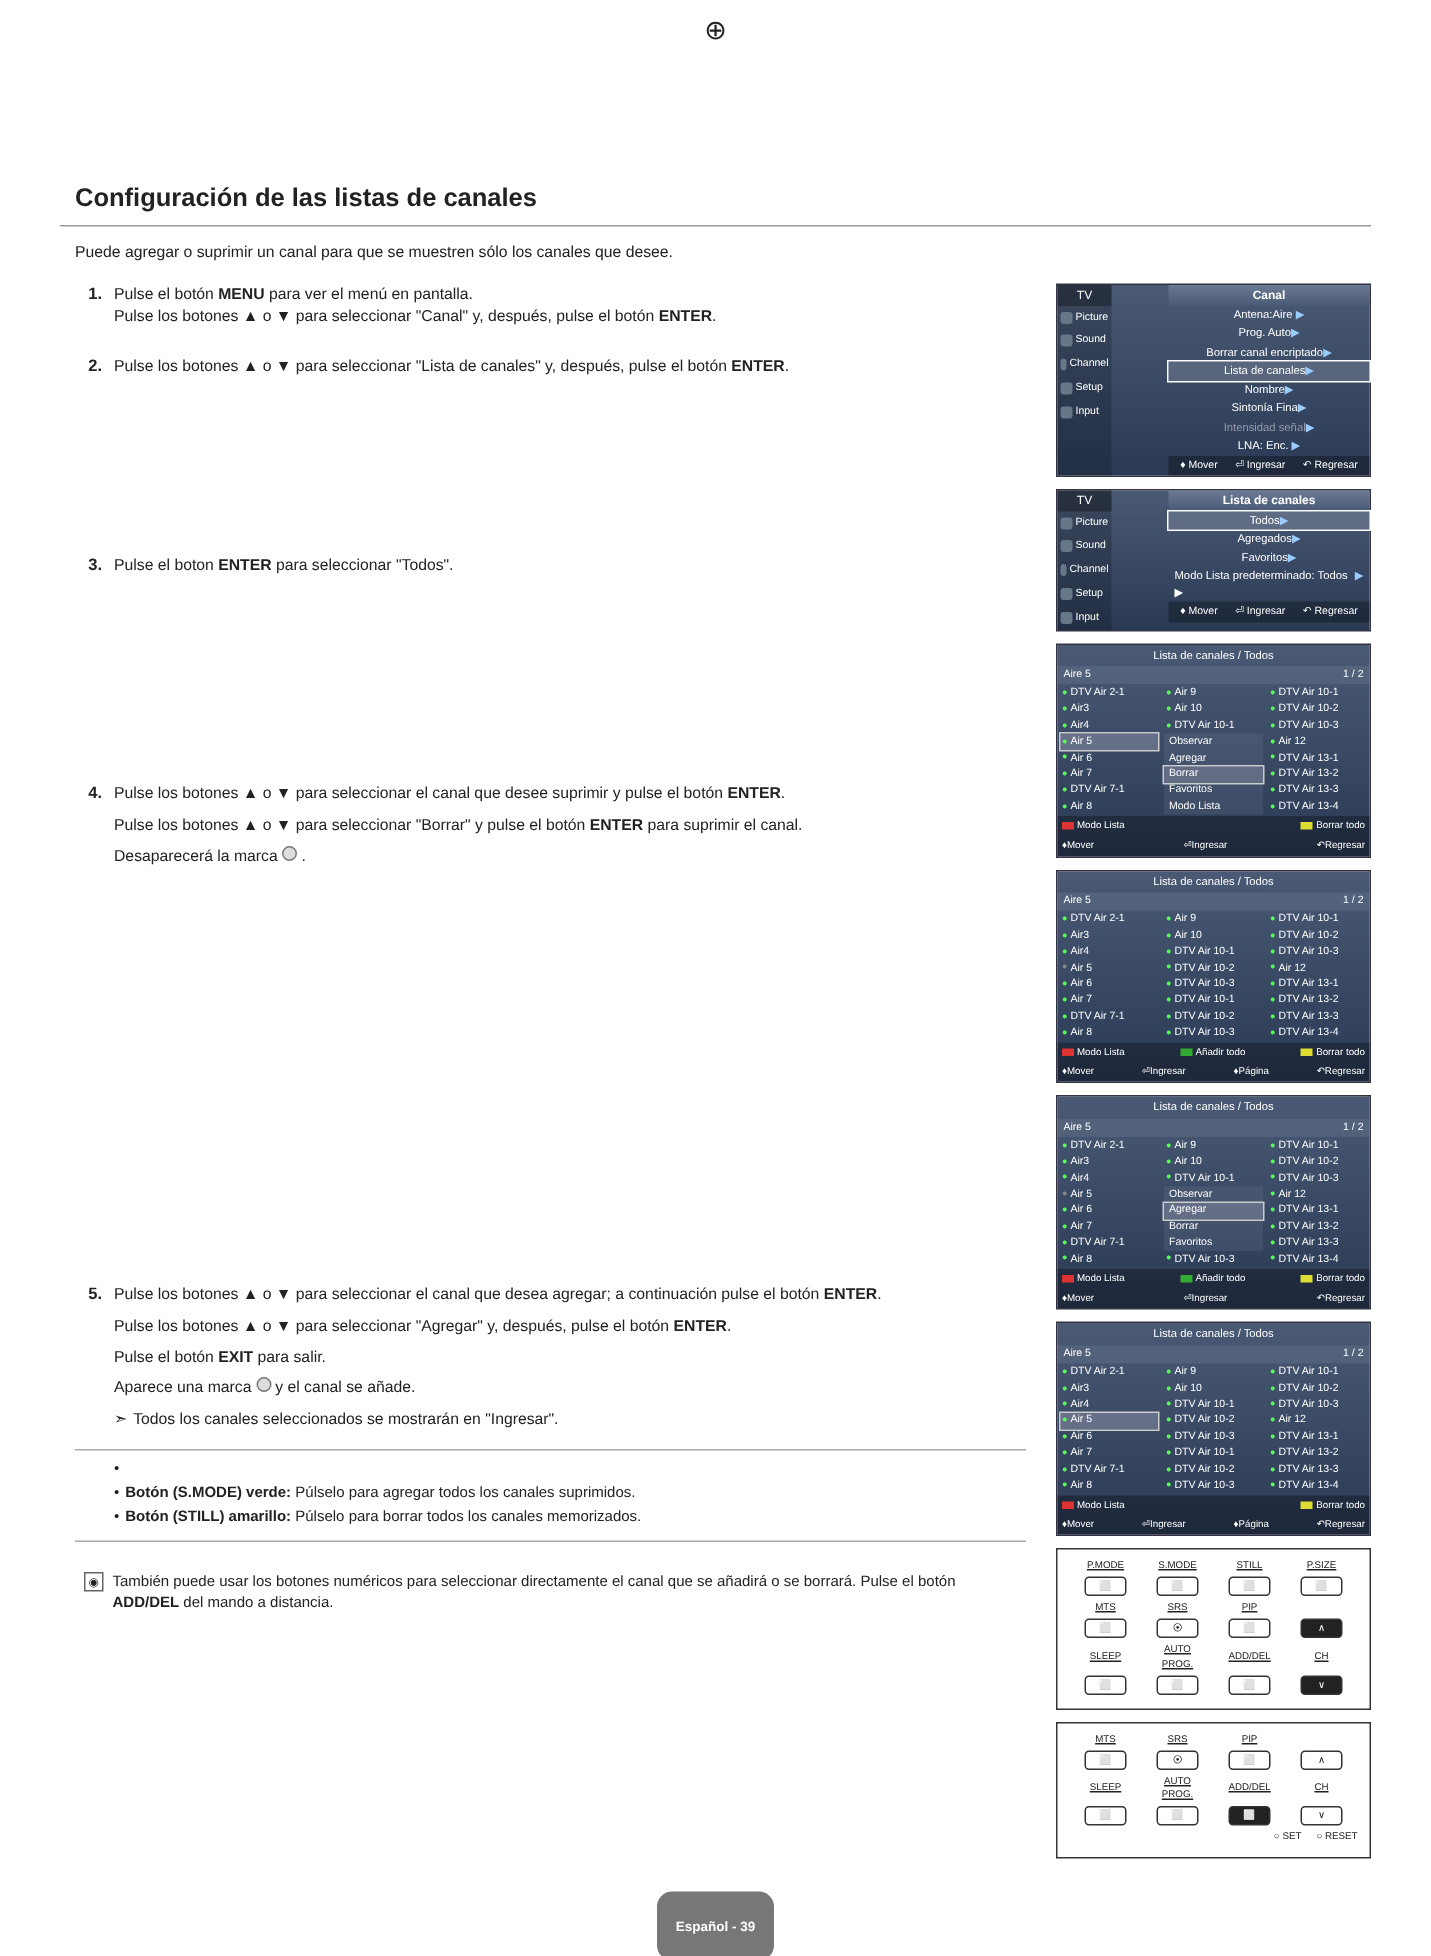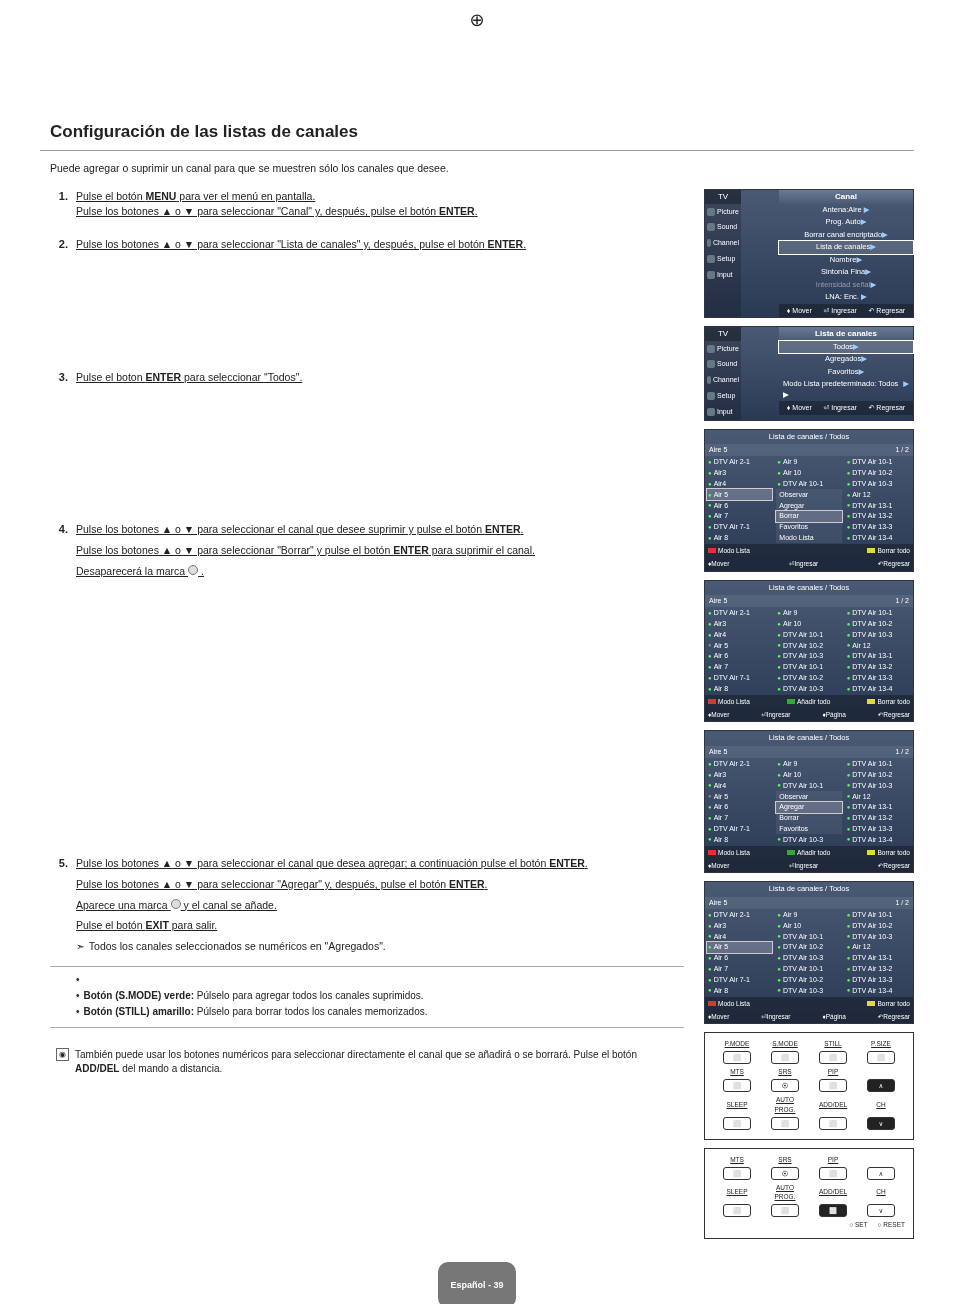--- a/index.html
+++ b/index.html
@@ -8,21 +8,21 @@
   .cm-top { top: 8px; left: 50%; transform: translateX(-50%); font-size: 18px; }
   .page-title { font-size: 17px; font-weight: bold; margin: 100px 0 6px 10px; }
   .title-rule { border-bottom: 1px solid #999; margin-bottom: 10px; }
   .intro { margin: 0 0 14px 10px; font-size: 10.5px; }
   .content { display: flex; gap: 20px; }
   .left-col { flex: 1; padding-left: 10px; }
   .right-col { width: 210px; }
   .step { display: flex; gap: 8px; margin-bottom: 12px; }
   .step-num { font-weight: bold; min-width: 18px; text-align: right; }
   .step-body { flex: 1; font-size: 10.5px; }
-  .step-body p { margin-bottom: 6px; text-decoration: underline; }
+  .step-body p { margin-bottom: 6px; }
   b { font-weight: bold; }
   .spaced { height: 100px; }
   .spaced2 { height: 260px; }
   .note-row { display:flex; gap:4px; margin-top:2px;}
   .button-notes { border: 1px solid #aaa; border-left: none; border-right: none; padding: 6px 0 6px 26px; font-size: 10px; margin: 8px 0 20px 0; }
   .button-notes .bn { display:flex; gap:4px; margin-bottom:2px; }
   .foot-note { display:flex; gap:6px; align-items:flex-start; font-size:10px; margin-left:6px; margin-top:10px; margin-bottom:30px; padding-right:30px;}
   .icon-box { border:1px solid #666; padding:0 2px; font-size:8px; }
   .menu-box { background: linear-gradient(#4a5a75,#2a3a55); border:1px solid #334; margin-bottom:8px; color:#fff; font-size:7.5px; }
   .menu-header { display:flex;gap:38px; }
@@ -106,25 +106,25 @@
     </div>
   </div>
 
   <div class="spaced2"></div>
 
   <div class="step">
     <div class="step-num">5.</div>
     <div class="step-body">
       <p><span>Pulse los botones ▲ o ▼ para seleccionar el canal que desea agregar; a continuación pulse el botón </span><b>ENTER</b>.</p>
       <p><span>Pulse los botones ▲ o ▼ para seleccionar "Agregar" y, después, pulse el botón </span><b>ENTER</b>.</p>
+      <p><span>Pulse el botón </span><b>EXIT</b><span> para salir.</span></p>
       <p><span>Aparece una marca </span> <span class="circle-dot"></span><span> y  el canal se añade.</span></p>
-      <p><span>Pulse el botón </span><b>EXIT</b><span> para salir.</span></p>
       <div class="note-row">
             <span>➣</span>
-            <span>Todos los canales seleccionados se numéricos en "Agregados".</span>
+            <span>Todos los canales seleccionados se mostrarán en "Ingresar".</span>
           </div>
     </div>
   </div>
 
   <div class="button-notes">
     <div class="bn">
           <span>•</span>
         </div>
     <div class="bn">
           <span>•</span>

